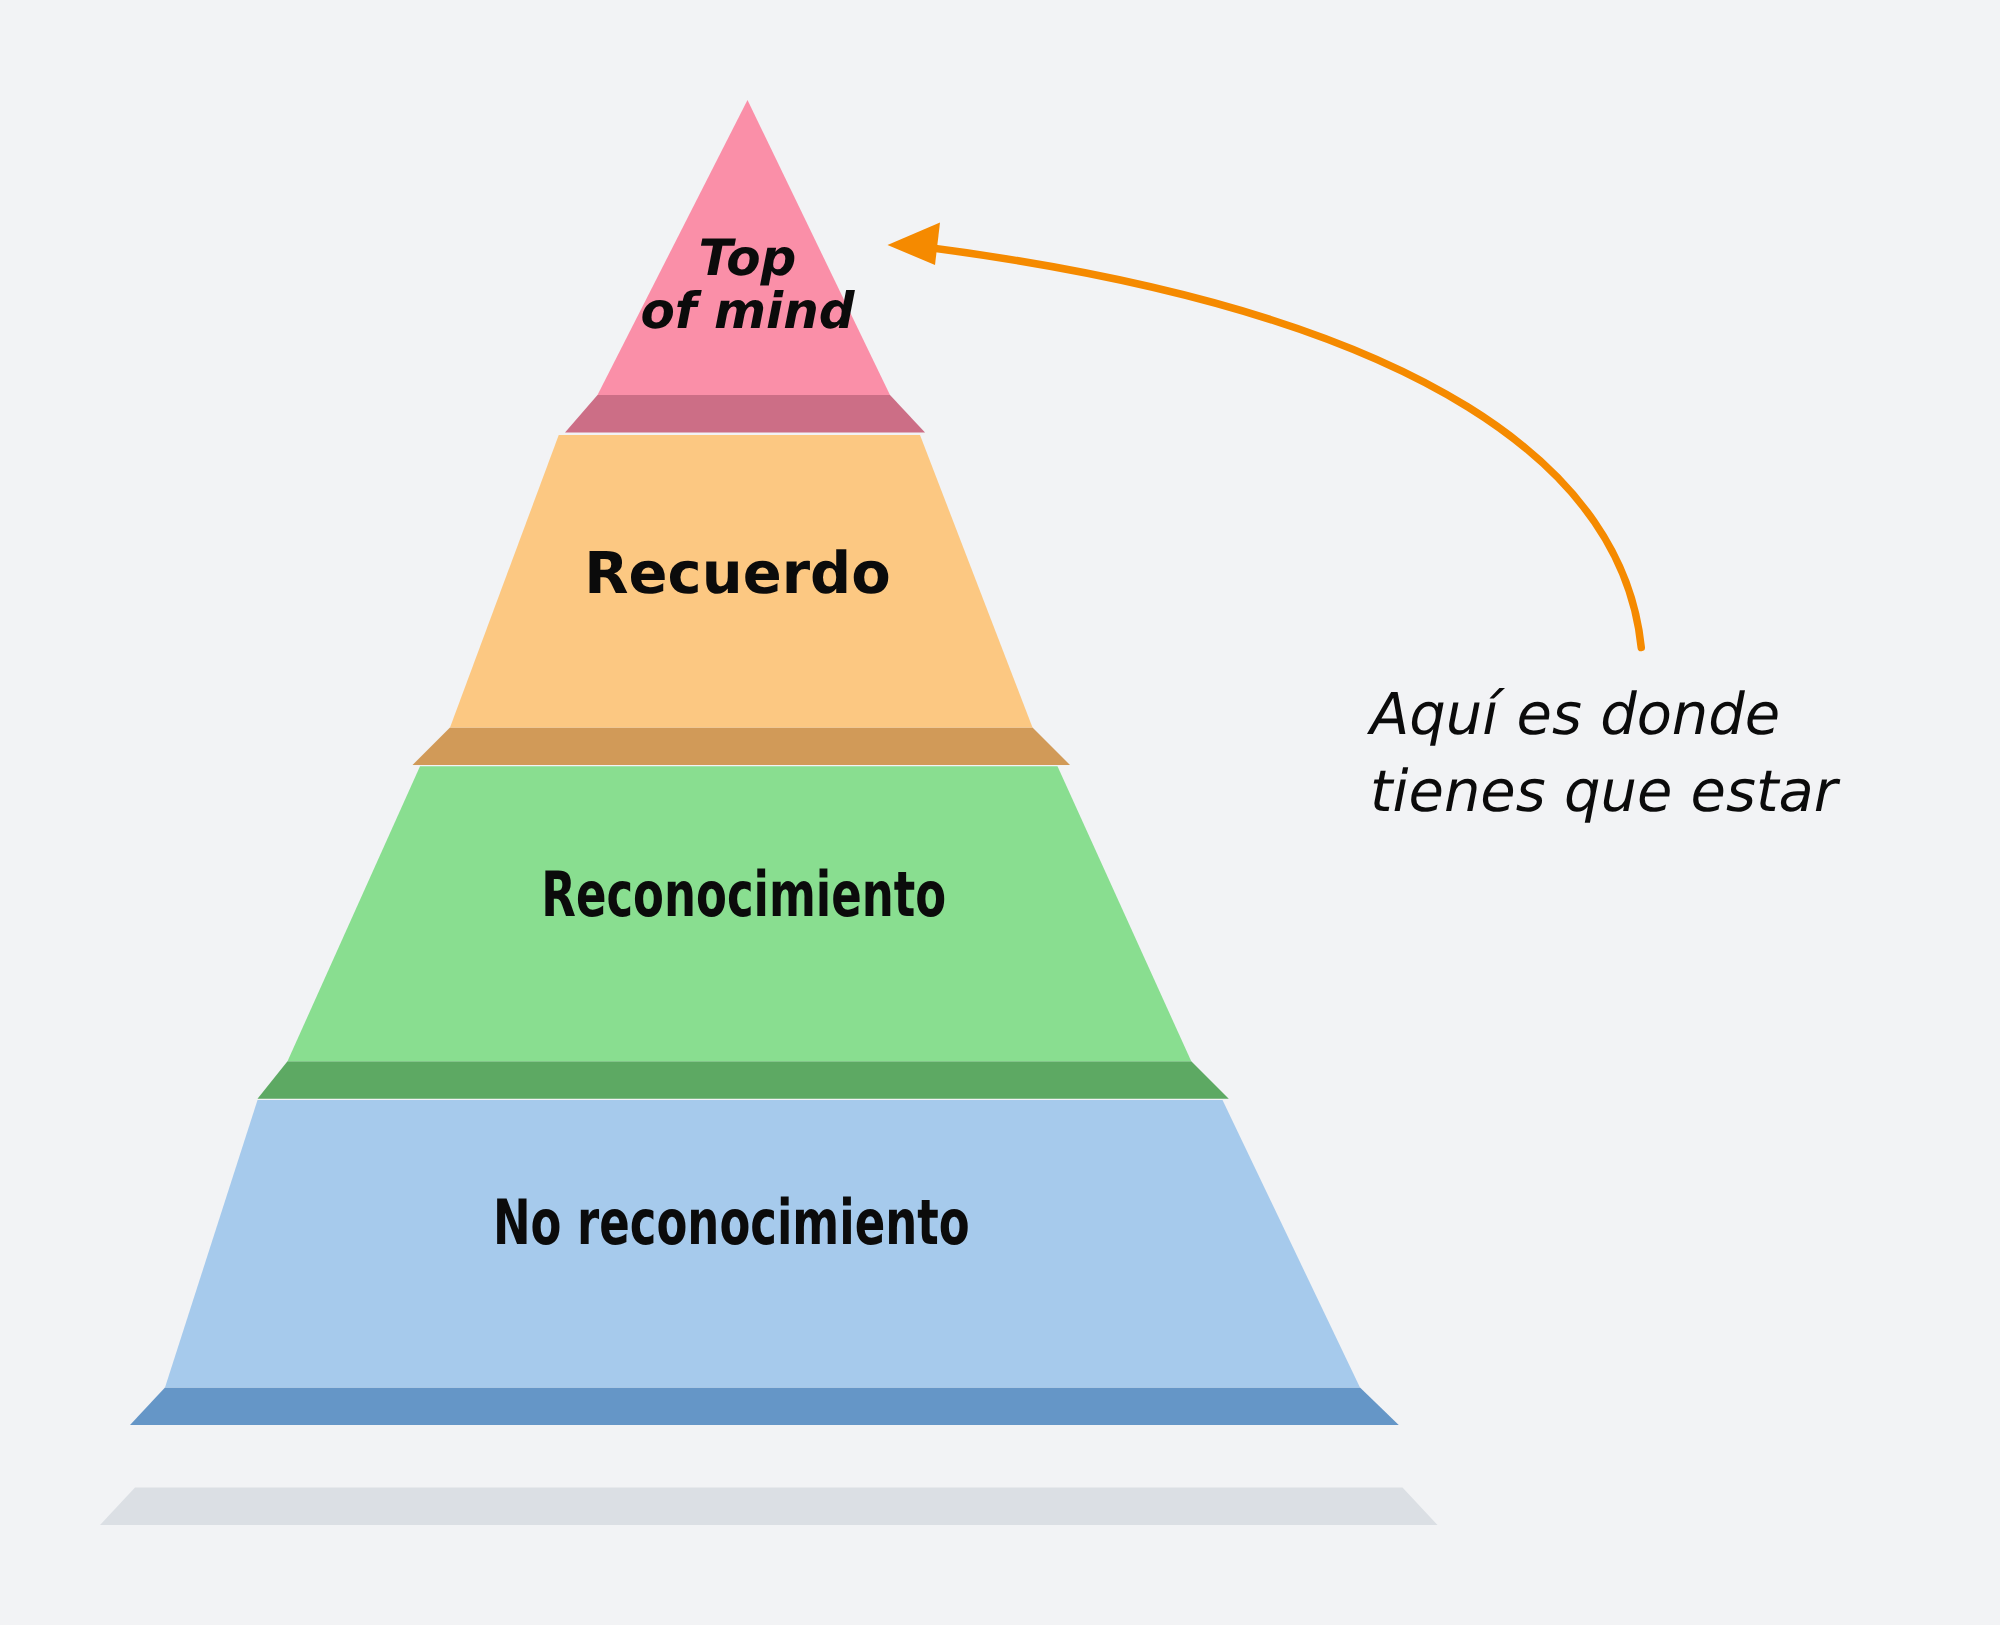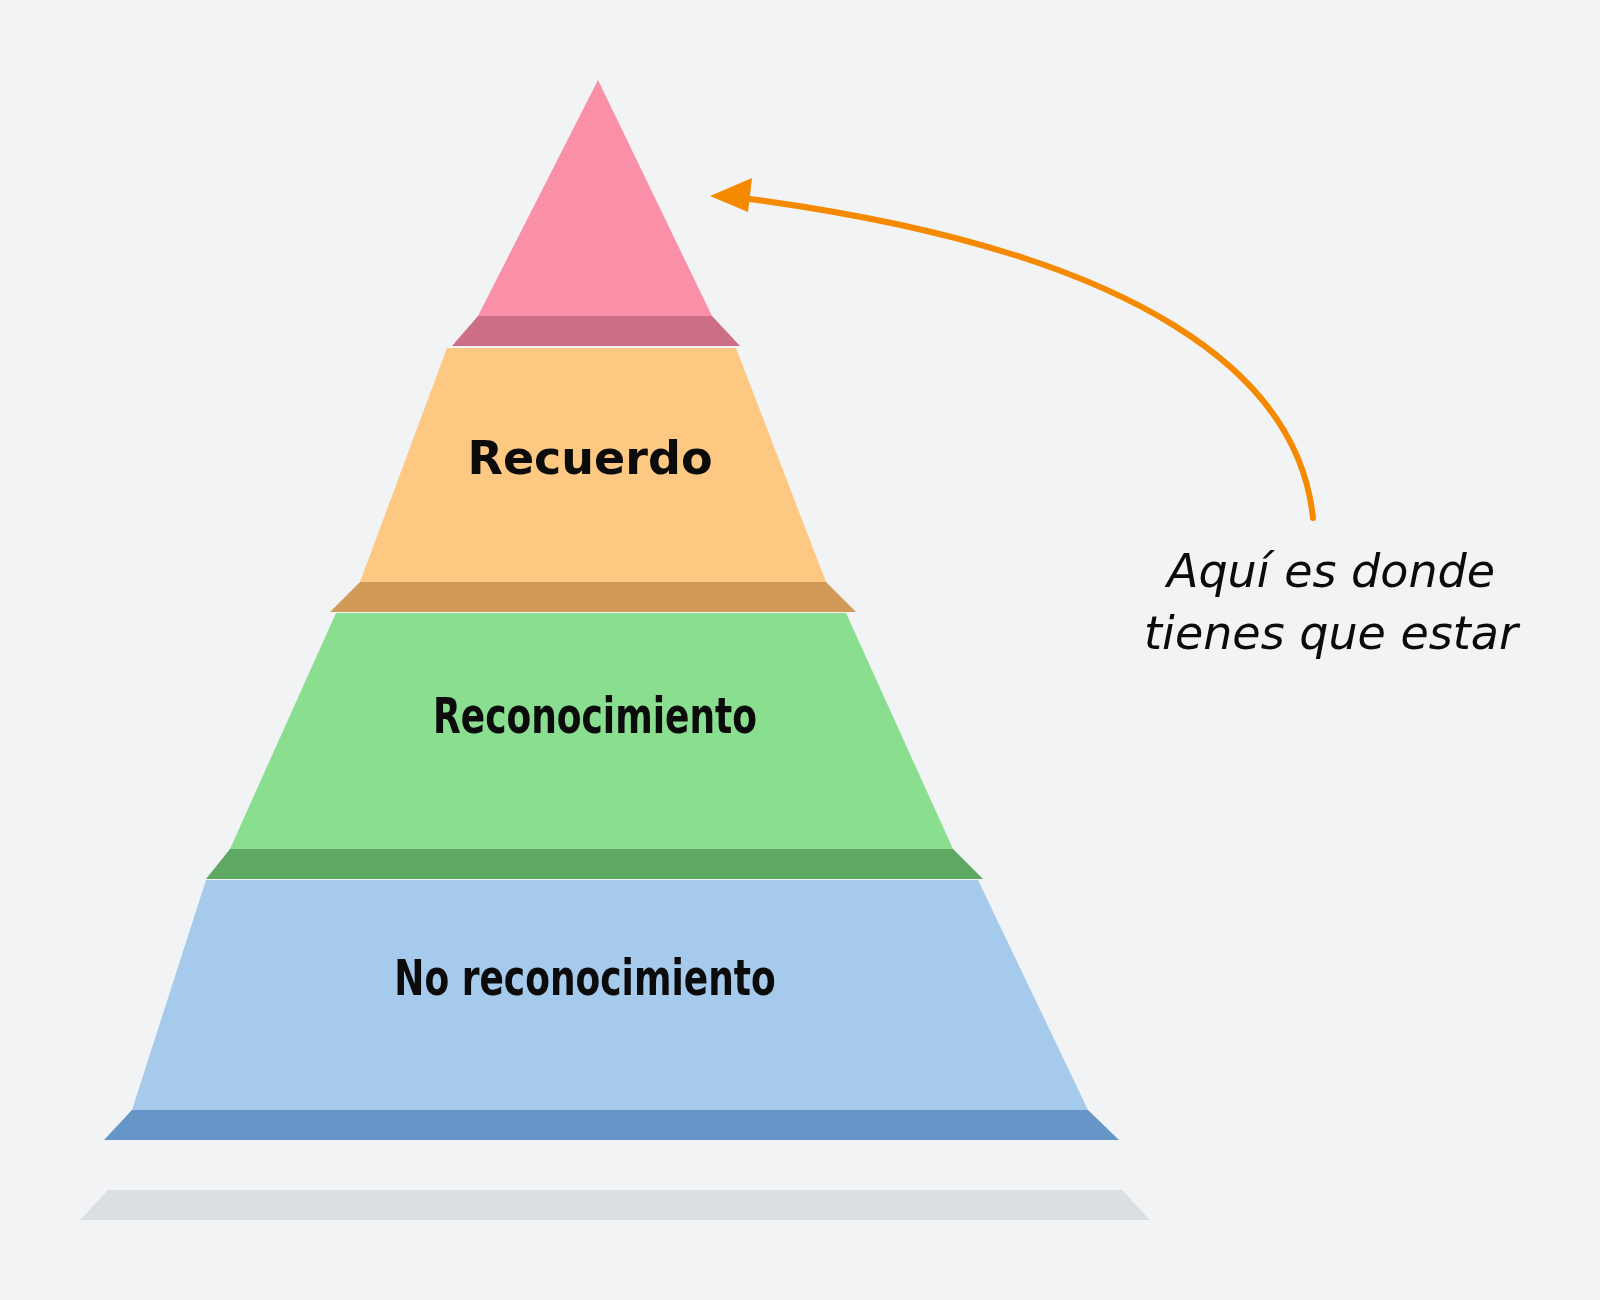--- a/index.html
+++ b/index.html
@@ -84,21 +84,20 @@
     top: 541px;
     width: 470px;
     font-size: 46px;
     font-style: italic;
     font-weight: normal;
     color: #0b0b0b;
     line-height: 1.34;
     white-space: pre-line;
     font-family: "DejaVu Sans", "Liberation Sans", sans-serif;
     pointer-events: none;
-    text-align: center;
   }
 </style>
 </head>
 <body style="background: rgb(242, 243, 245);">
 
 <div id="stage">
 
   <svg id="pyramid-svg" viewBox="0 0 1600 1300">
 
     <polygon points="108,1190 1122,1190 1150,1220 80,1220" fill="#dbdfe4"></polygon>
@@ -112,20 +111,22 @@
     <polygon points="360,582 826,582 856,612 330,612" fill="#d19a58"></polygon>
     <polygon points="447,348 736,348 826,582 360,582" fill="#fcc882"></polygon>
 
     <polygon points="478,316 712,316 740,346 452,346" fill="#cc6e86"></polygon>
     <polygon points="598,80 712,316 478,316" fill="#fa8fa8"></polygon>
 
     <path d="M 1313 518 C 1299 380 1150 250 735 197" fill="none" stroke="#f58a00" stroke-width="6" stroke-linecap="round"></path>
     <polygon points="710,196 752,178 748,212" fill="#f58a00"></polygon>
   </svg>
 
+  <div class="layer-label" id="label-top-of-mind">Top
+of mind</div>
 
   <div class="layer-label" id="label-recuerdo">Recuerdo</div>
 
   <div class="layer-label" id="label-reconocimiento">Reconocimiento</div>
 
   <div class="layer-label" id="label-no-reconocimiento">No reconocimiento</div>
 
   <div id="annotation-text">Aquí es donde
 tienes que estar</div>
 

